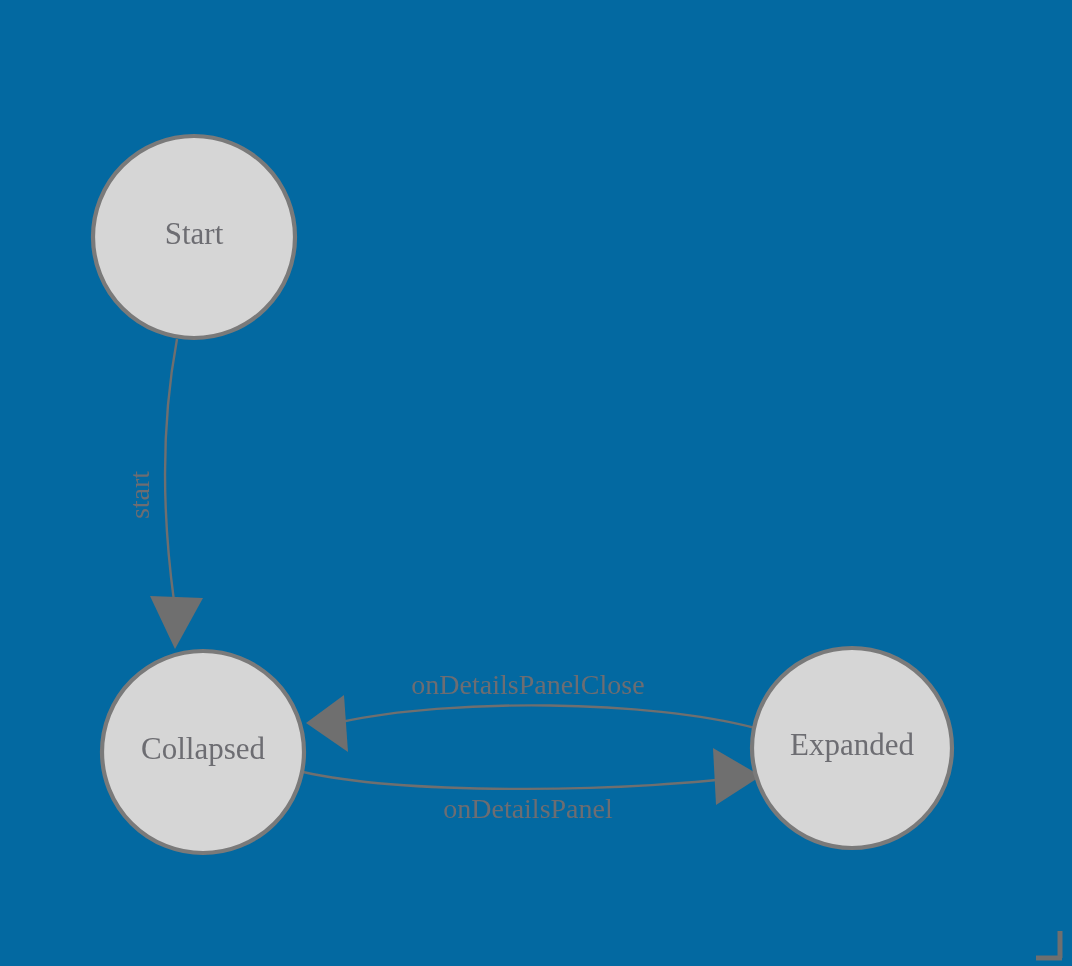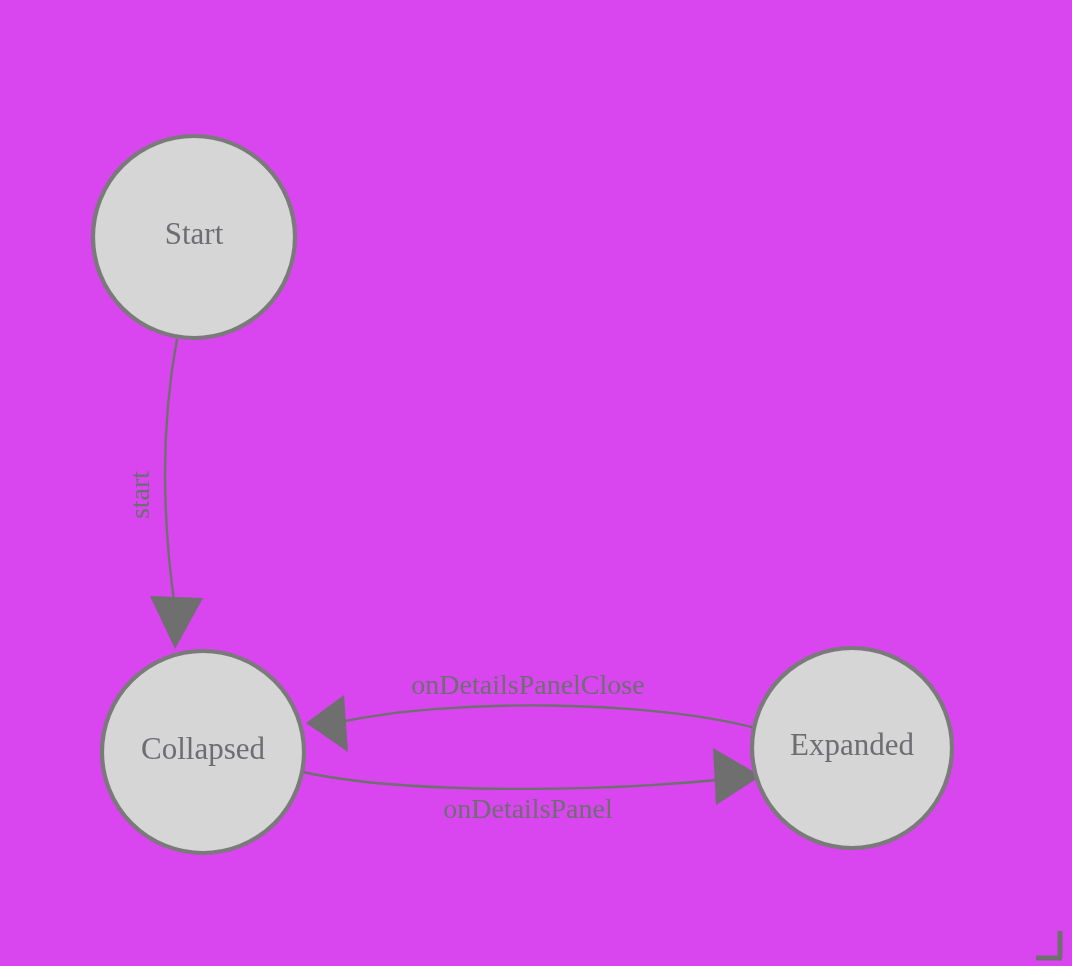--- a/index.html
+++ b/index.html
@@ -59,21 +59,21 @@
   .corner-handle {
     fill: none;
     stroke: #6f6f6f;
     stroke-width: 5;
     stroke-linecap: butt;
   }
 </style>
 </head>
 <body style="background: rgb(255, 255, 255);">
 
-<div id="diagram-canvas" style="background: #d946ef; text-align: center;">
+<div id="diagram-canvas" style="background: #0369a1; text-align: center;">
   <svg id="diagram-svg" viewBox="0 0 1072 966" xmlns="http://www.w3.org/2000/svg">
 
     <g>
 
       <path class="edge-path" d="M 177,339 C 160,430 163,520 174,601" stroke="#6f6f6f"></path>
 
       <path class="edge-path" d="M 755,728 C 650,700 450,698 341,722" stroke="#6f6f6f"></path>
 
       <path class="edge-path" d="M 303,772 C 410,796 640,792 757,775" stroke="#6f6f6f"></path>
     </g>

